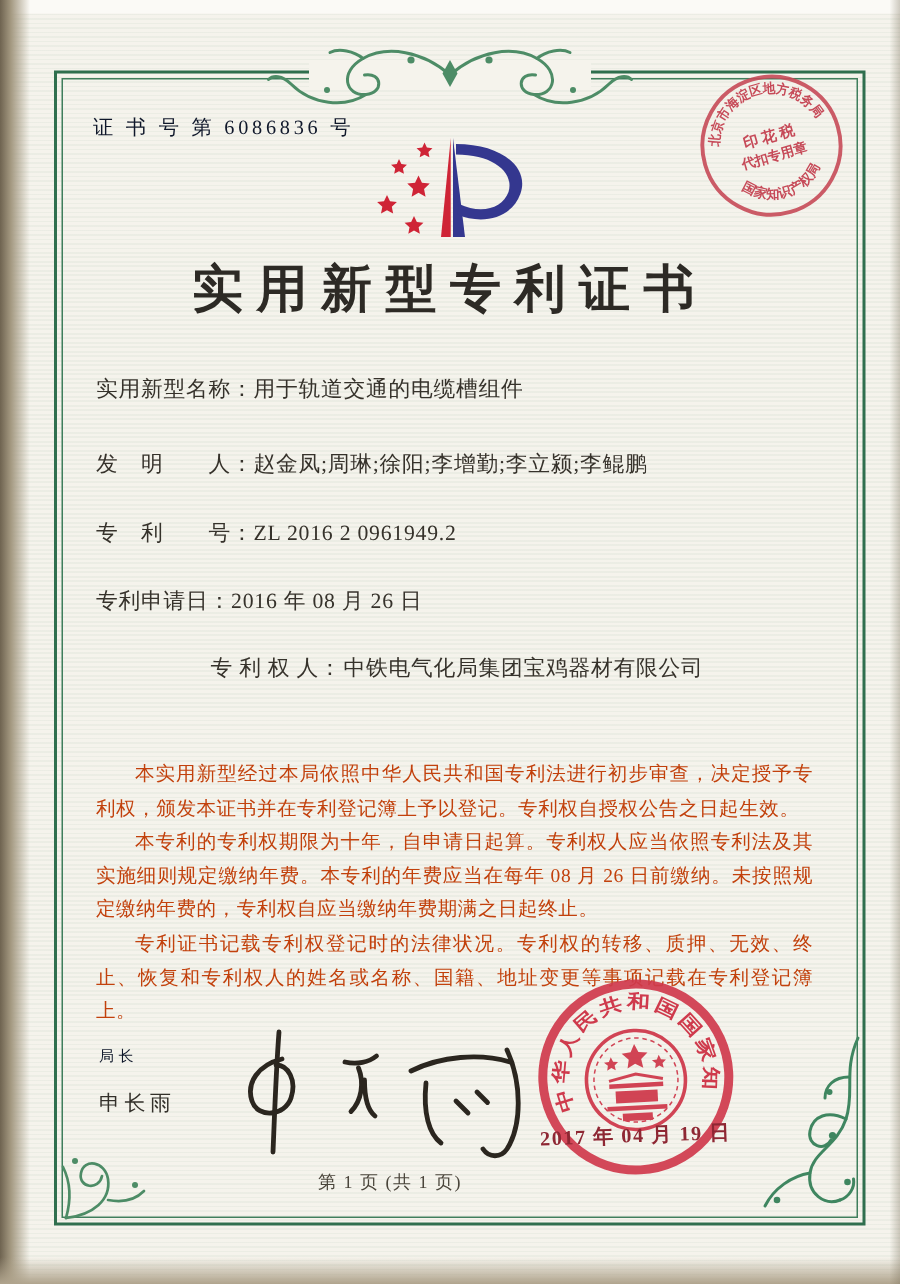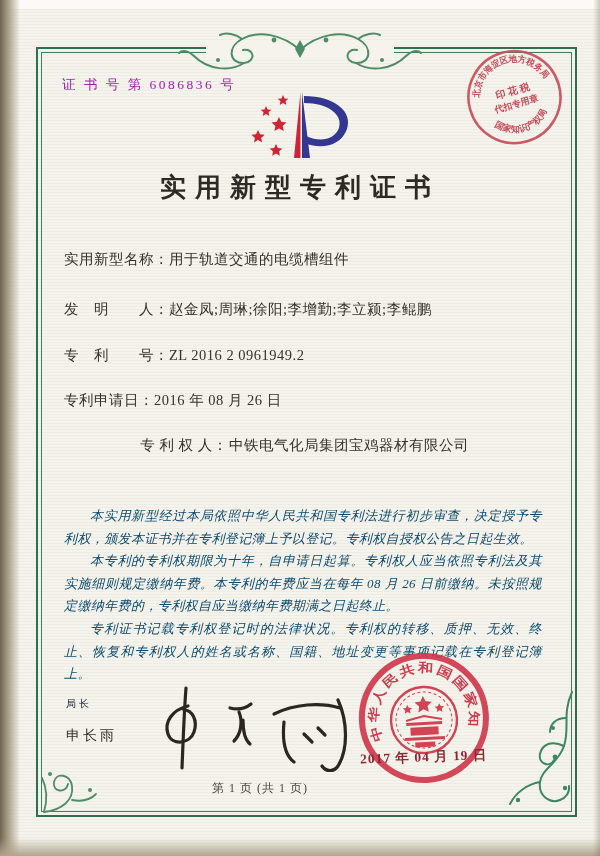--- a/index.html
+++ b/index.html
@@ -29,31 +29,31 @@
     position:absolute;left:36px;top:47px;width:541px;height:770px;
     border:2px solid #2f6f4e;box-sizing:border-box;
   }
   .frame-inner{
     position:absolute;left:3px;top:3px;right:3px;bottom:3px;
     border:1px solid #3f7e5c;
   }
   .abs{position:absolute;}
 
   .cert-no{
-    left:62px;top:76px;font-size:13.5px;letter-spacing:2.5px;color:#a21caf;
+    left:62px;top:76px;font-size:13.5px;letter-spacing:2.5px;color:#0f172a;
   }
   .title{
     left:0;top:170px;width:600px;text-align:center;
-    font-size:26px;font-weight:bold;letter-spacing:9px;color:#2d2a25;
+    font-size:34px;font-weight:bold;letter-spacing:9px;color:#2d2a25;
   }
   .field-row{left:64px;width:480px;font-size:14.5px;color:#36322b;letter-spacing:0.5px;}
   .field-row .lbl{display:inline-block;min-width:90px;}
   .body-text{
     left:64px;top:505px;width:478px;font-size:13px;line-height:1.74;
-    color:#0c4a6e;text-align:justify;letter-spacing:0.4px;font-style:italic;
+    color:#c2410c;text-align:justify;letter-spacing:0.4px;
   }
   .body-text p{margin:0;text-indent:2em;}
   .officer{left:66px;top:697px;font-size:10px;color:#0f172a;letter-spacing:3px;}
   .officer-name{left:66px;top:727px;font-size:14px;color:#33302a;letter-spacing:3px;}
   .footer{
     left:0;top:780px;width:520px;text-align:center;font-size:12px;color:#4a453b;
     letter-spacing:1px;
   }
   .seal-date{
     left:360px;top:748px;width:150px;font-size:13.5px;color:#8e2733;

